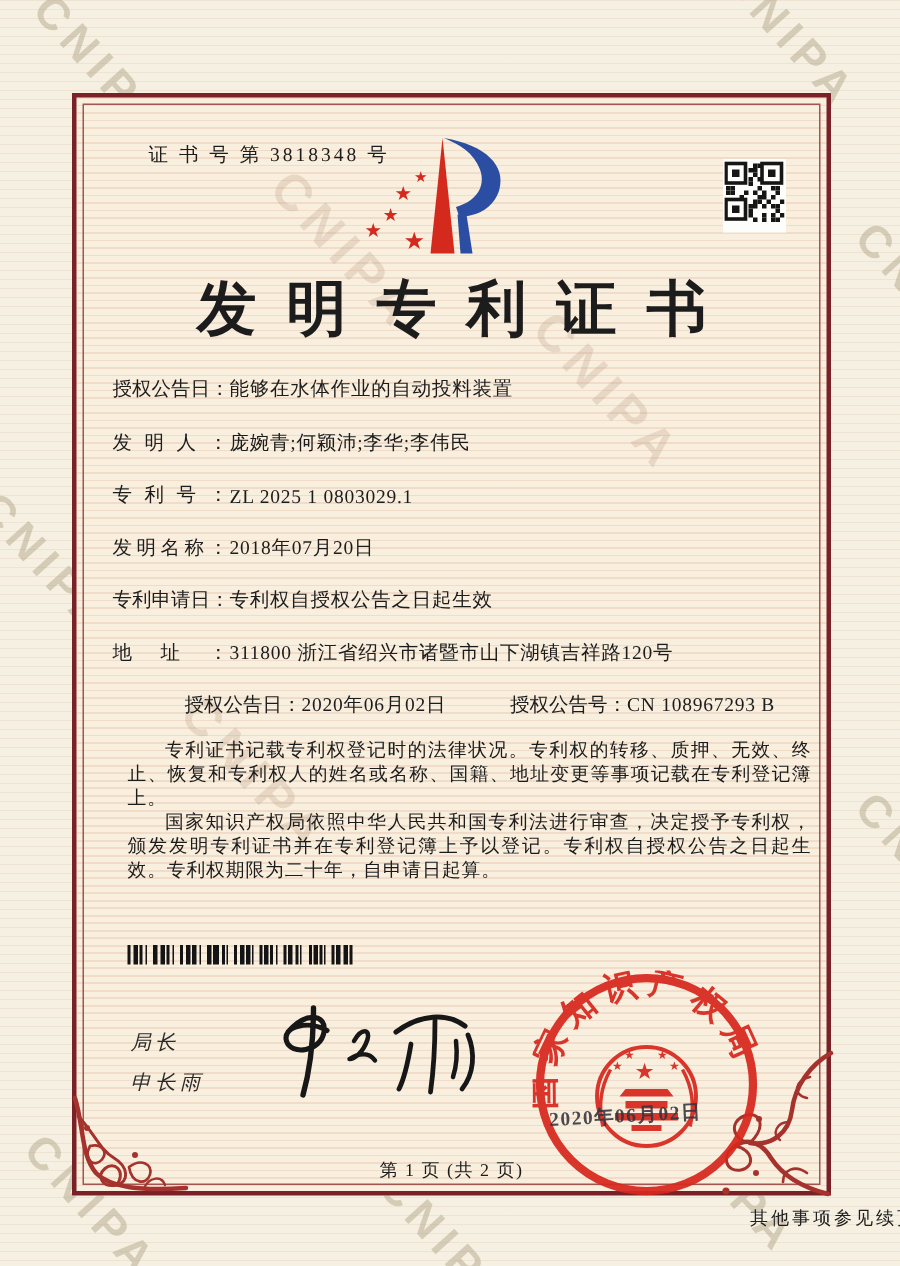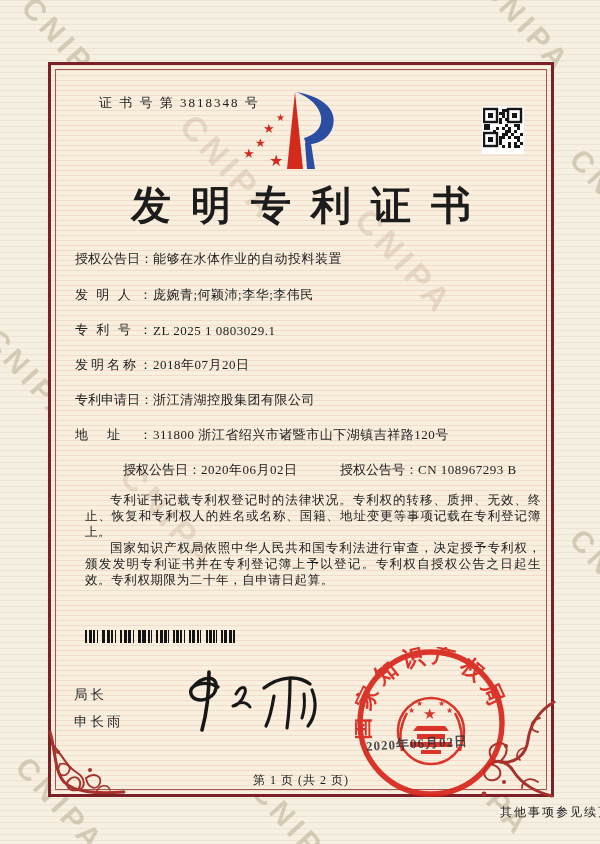--- a/index.html
+++ b/index.html
@@ -52,21 +52,21 @@
     position:absolute;left:85px;top:492px;width:456px;z-index:5;
     font-size:12.5px;line-height:16px;letter-spacing:0.6px;color:#1b1b1b;
     text-align:justify;
   }
   .body-text p{margin:0;text-indent:2em;}
   
   .barcode{position:absolute;left:85px;top:630px;width:156px;height:13px;z-index:5;display:flex;}
   .barcode .bar{height:100%;background:#141414;}
   .barcode .gap{height:100%;}
   
-  .signer{position:absolute;left:74px;top:686px;z-index:5;font-size:13.5px;letter-spacing:3px;color:#2a2a2a;}
+  .signer{position:absolute;left:87px;top:686px;z-index:5;font-size:13.5px;letter-spacing:3px;color:#2a2a2a;font-style:italic;}
   .signer div{margin-bottom:9px;}
   .signature{position:absolute;left:178px;top:668px;z-index:6;}
   
   .seal{position:absolute;left:355px;top:647px;width:152px;height:152px;z-index:6;opacity:0.93;}
   .seal-date{
     position:absolute;left:366px;top:734px;width:140px;z-index:7;
     font-size:13px;letter-spacing:1px;color:#33333d;transform:rotate(-3deg);
     font-weight:bold;opacity:0.88;white-space:nowrap;
   }
   
@@ -174,21 +174,21 @@
 <div class="frow" style="top:286px;">
   <span class="flabel">发明人</span><span class="fcolon"></span><span class="fvalue">庞婉青;何颖沛;李华;李伟民</span>
 </div>
 <div class="frow" style="top:321px;">
   <span class="flabel">专利号</span><span class="fcolon"></span><span class="fvalue">ZL 2025 1 0803029.1</span>
 </div>
 <div class="frow" style="top:356px;">
   <span class="flabel">发明名称</span><span class="fcolon"></span><span class="fvalue">2018年07月20日</span>
 </div>
 <div class="frow" style="top:391px;">
-  <span class="flabel">专利申请日</span><span class="fcolon"></span><span class="fvalue">浙江清湖控股集团有限公司</span>
+  <span class="flabel">专利申请日</span><span class="fcolon"></span><span class="fvalue">专利权自授权公告之日起生效</span>
 </div>
 <div class="frow" style="top:426px;">
   <span class="flabel">地址</span><span class="fcolon"></span><span class="fvalue">311800 浙江省绍兴市诸暨市山下湖镇吉祥路120号</span>
 </div>
 <div class="frow" style="top:461px;margin-left:48px;">
   <span class="flabel">授权公告日</span><span class="fcolon"></span><span class="fvalue">2020年06月02日</span>
   <span style="display:inline-block;width:36px;"></span>
   <span class="flabel">授权公告号</span><span class="fcolon"></span><span class="fvalue">CN 108967293 B</span>
 </div>
 

